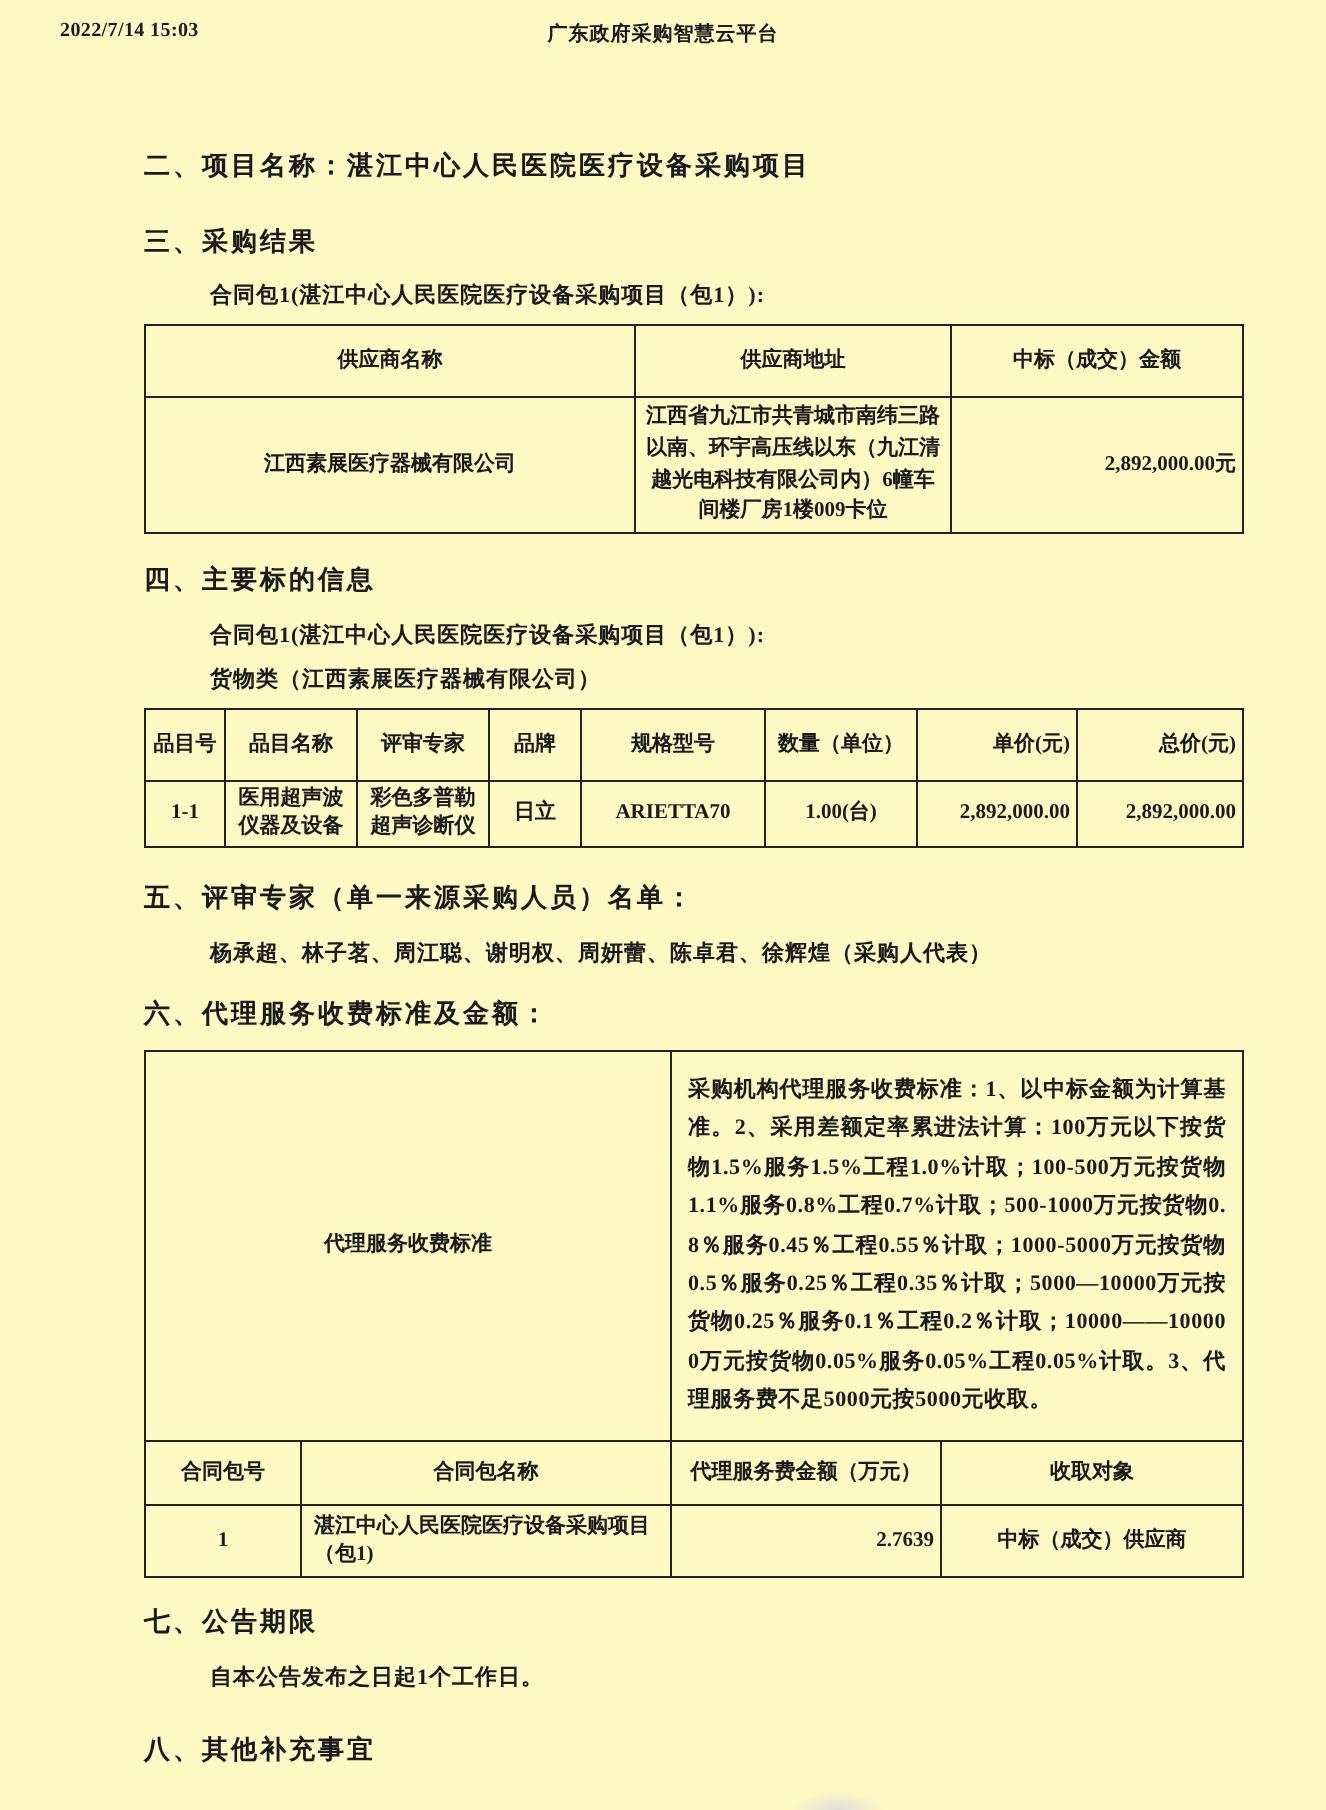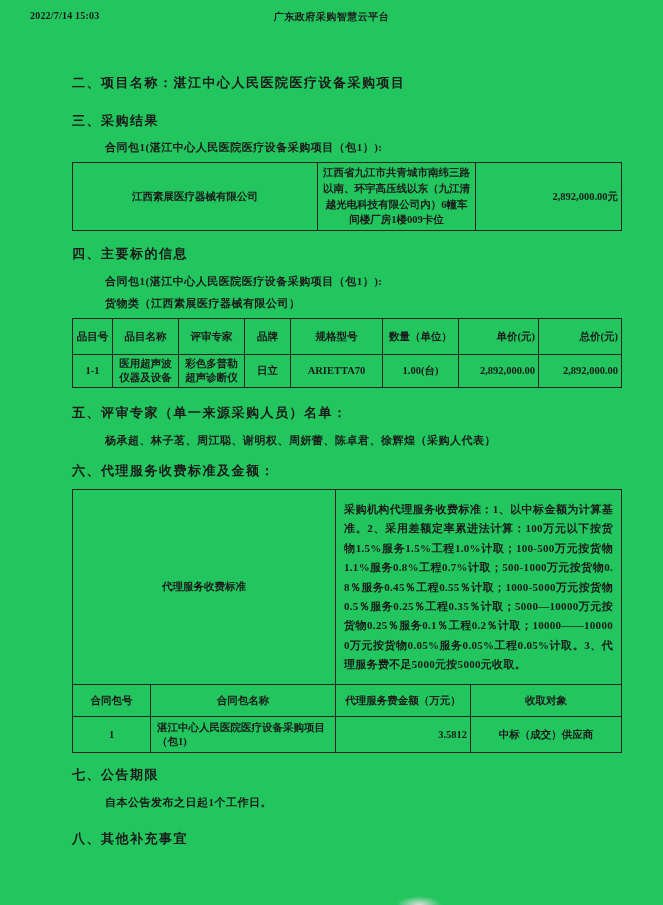--- a/index.html
+++ b/index.html
@@ -4,21 +4,21 @@
 <style>
   * { margin: 0; padding: 0; box-sizing: border-box; }
   html, body { background: #ffffff; }
   body {
     width: 663px; height: 905px;
     font-family: "Liberation Serif", "DejaVu Serif", serif;
     color: #1a1a1a;
     overflow: hidden;
     position: relative;
   }
-  .page { width: 663px; height: 905px; position: relative; background: #22c55e; }
+  .page { width: 663px; height: 905px; position: relative; background: #fef9c3; }
 
   
   .print-header {
     position: absolute; top: 10px; left: 0; width: 100%;
     font-size: 10px; font-weight: bold;
   }
   .timestamp { position: absolute; left: 30px; top: 0; letter-spacing: 0.2px; }
   .site-title { width: 100%; text-align: center; letter-spacing: 0.5px; }
 
   .content {
@@ -101,20 +101,25 @@
     <div class="sec-heading h3">三、采购结果</div>
     <div class="sub-line pkg3">合同包1(湛江中心人民医院医疗设备采购项目（包1）):</div>
 
     <table id="supplier-table">
       <colgroup>
           <col style="width:245px">
           <col style="width:158px">
           <col style="width:146px">
         </colgroup>
       <tbody>
+          <tr class="hdr-row">
+        <td>供应商名称</td>
+        <td>供应商地址</td>
+        <td>中标（成交）金额</td>
+      </tr>
       <tr class="data-row">
         <td>江西素展医疗器械有限公司</td>
         <td>江西省九江市共青城市南纬三路以南、环宇高压线以东（九江清越光电科技有限公司内）6幢车间楼厂房1楼009卡位</td>
         <td class="al-right">2,892,000.00元</td>
       </tr>
     </tbody>
       </table>
 
     <div class="sec-heading h4">四、主要标的信息</div>
     <div class="sub-line pkg4">合同包1(湛江中心人民医院医疗设备采购项目（包1）):</div>
@@ -174,21 +179,21 @@
       </tr>
       <tr class="hdr-row">
         <td>合同包号</td>
         <td>合同包名称</td>
         <td>代理服务费金额（万元）</td>
         <td>收取对象</td>
       </tr>
       <tr class="data-row">
         <td>1</td>
         <td class="al-left">湛江中心人民医院医疗设备采购项目（包1)</td>
-        <td class="al-right">3.5812</td>
+        <td class="al-right">2.7639</td>
         <td>中标（成交）供应商</td>
       </tr>
     </tbody>
       </table>
 
     <div class="sec-heading h7">七、公告期限</div>
     <div class="sub-line txt7">自本公告发布之日起1个工作日。</div>
 
     <div class="sec-heading h8">八、其他补充事宜</div>
 

